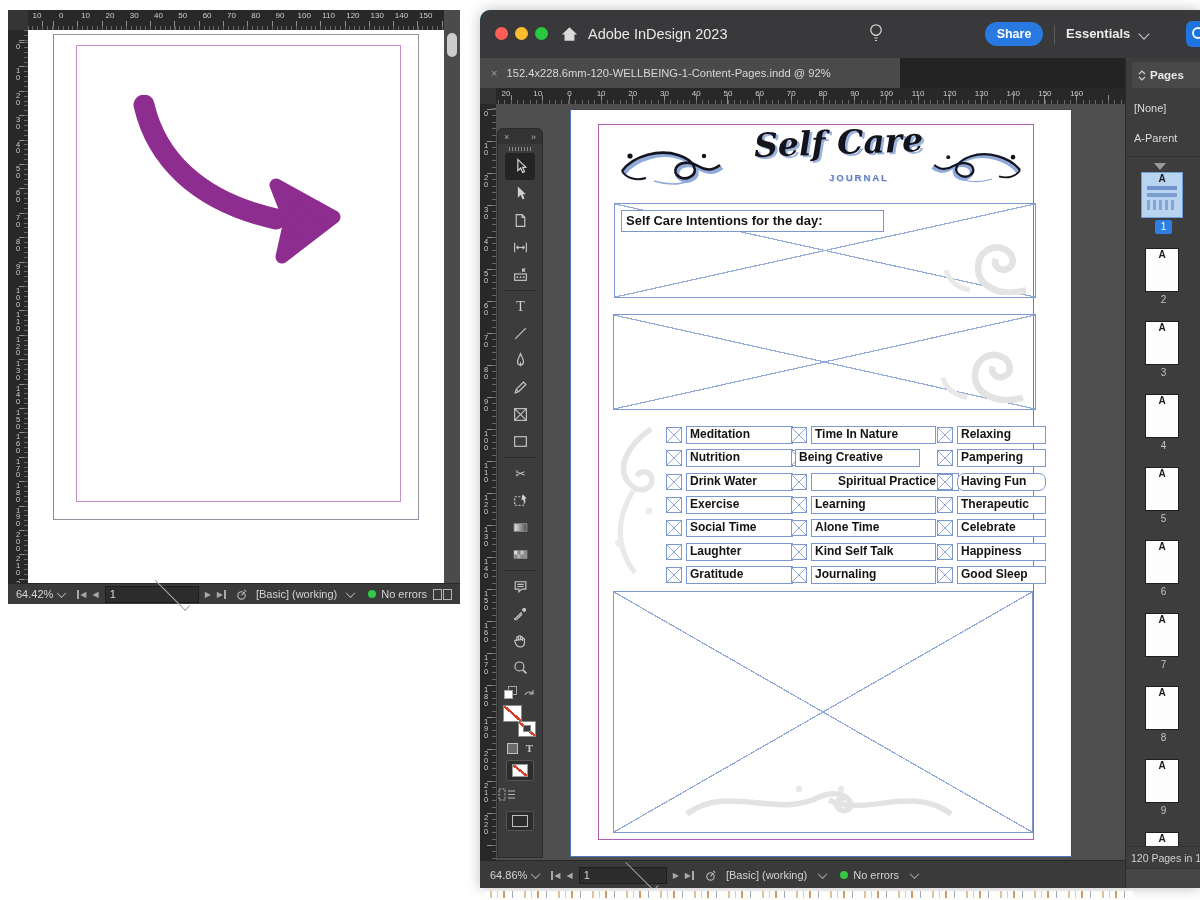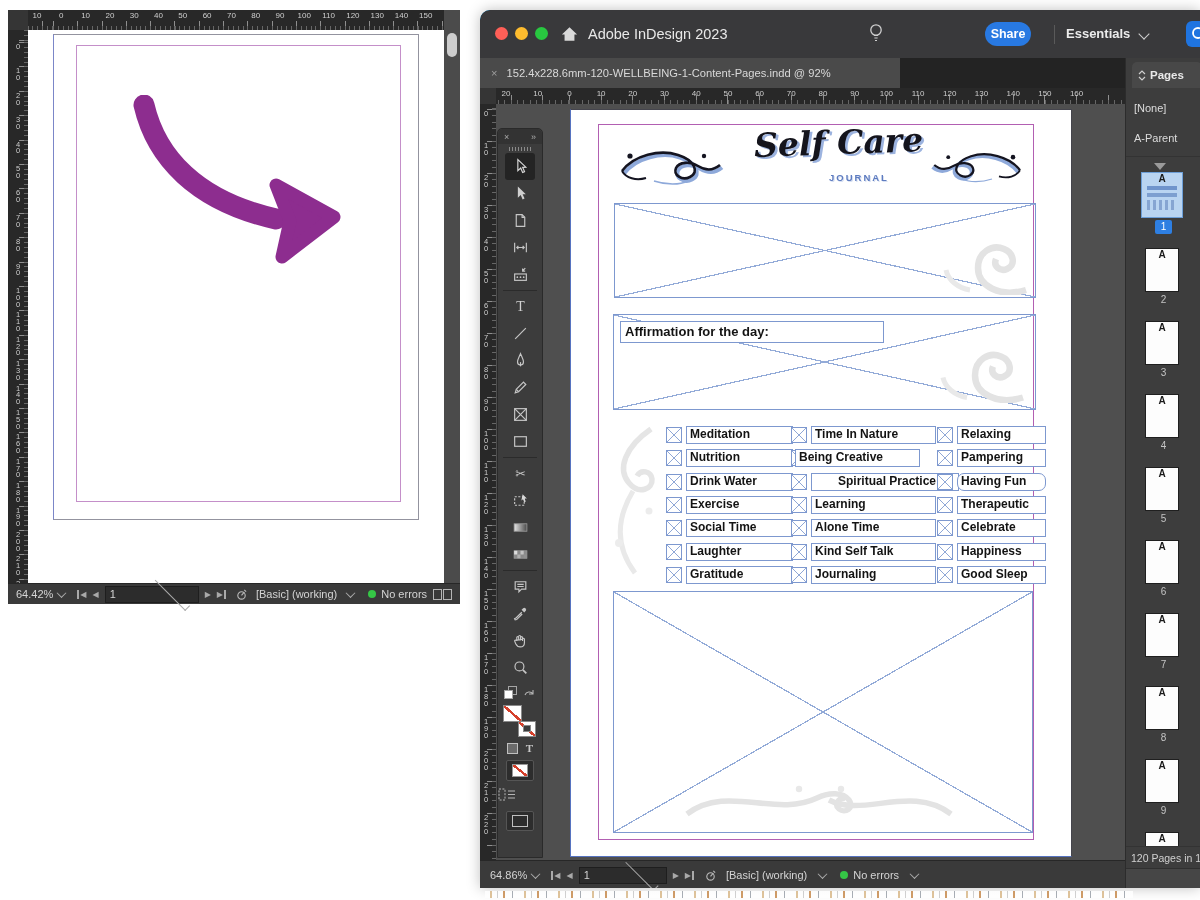--- a/index.html
+++ b/index.html
@@ -50,21 +50,21 @@
   .spreadicon{margin-left:auto;margin-right:8px;display:flex;gap:1px}
   .spreadicon i{width:7px;height:9px;border:1px solid #b5b5b5;display:block}
 
   
   #win-right{position:absolute;left:480px;top:10px;width:720px;height:878px;overflow:hidden;
      border-radius:10px 0 0 0;background:#0369a1;box-shadow:0 0 14px rgba(0,0,0,.25)}
   #titlebar{position:absolute;left:0;top:0;width:720px;height:48px;background:#39393b;
      border-radius:10px 0 0 0;border-bottom:1px solid #2a2a2a;overflow:hidden}
   .tlight{position:absolute;top:17px;width:13px;height:13px;border-radius:50%}
   #tb-title{position:absolute;left:108px;top:16px;font-size:14.5px;color:#e8e8e8}
-  #share-btn{position:absolute;left:505px;top:12px;width:46px;height:24px;border-radius:13px;
+  #share-btn{position:absolute;left:505px;top:12px;width:58px;height:24px;border-radius:13px;
      background:#2879e2;color:#fff;font-size:12.5px;font-weight:bold;display:flex;align-items:center;
      justify-content:center;border:none}
   #tb-divider{position:absolute;left:574px;top:15px;width:1px;height:19px;background:#5a5a5a}
   #workspace{position:absolute;left:586px;top:16px;font-size:13px;font-weight:bold;color:#ececec}
   #workspace-chv{position:absolute;left:660px;top:20px;width:7px;height:7px;border-right:1.6px solid #cfcfcf;
      border-bottom:1.6px solid #cfcfcf;transform:rotate(45deg)}
   #search-chip{position:absolute;left:706px;top:11px;width:26px;height:26px;border-radius:6px;background:#1f74e0}
   #tabbar{position:absolute;left:0;top:48px;width:720px;height:30px;background:#232323}
   #doc-tab{position:absolute;left:0;top:0;width:420px;height:30px;background:#4a4a4a;display:flex;
      align-items:center;color:#d9d9d9;font-size:11.2px}
@@ -337,27 +337,27 @@
         <svg class="abs" style="left:358px;top:33px;transform:scaleX(-1)" width="98" height="44" viewBox="0 0 112 44">
           <path d="M8 28 C20 12 46 6 64 12 C80 17 86 29 76 34 C68 38 59 32 62 25 C65 19 76 18 84 23 C92 28 100 27 106 22" fill="none" stroke="#8ea9da" stroke-width="4" transform="translate(2,2.5)"></path>
           <path d="M8 28 C20 12 46 6 64 12 C80 17 86 29 76 34 C68 38 59 32 62 25 C65 19 76 18 84 23 C92 28 100 27 106 22" fill="none" stroke="#141420" stroke-width="2.6"></path>
           <path d="M8 28 C12 35 22 38 32 35" fill="none" stroke="#141420" stroke-width="2"></path>
           <path d="M40 38 C52 42 66 42 74 38" fill="none" stroke="#8ea9da" stroke-width="1.5"></path>
           <circle cx="16" cy="13" r="2.6" fill="#141420"></circle>
             <circle cx="90" cy="13" r="2.2" fill="#141420"></circle>
         </svg>
 
         <div class="xframe" style="left:43px;top:93px;width:420px;height:93px"></div>
+        <div class="doclabel" style="left:50px;top: 100px;width:257px;height:20px">Self Care Intentions for the day:</div>
         <svg class="abs" style="left:363px;top:122px" width="96" height="63" viewBox="0 0 96 63">
           <path d="M92 58 C66 66 44 54 44 36 C44 20 58 12 70 17 C80 21 82 33 73 37 C66 40 59 34 62 27" fill="none" stroke="#e3e3e3" stroke-width="6.5"></path>
           <path d="M36 58 C24 56 14 48 12 38" fill="none" stroke="#e9e9e9" stroke-width="5"></path>
         </svg>
 
         <div class="xframe" style="left:42px;top:204px;width:421px;height:94px"></div>
-        <div class="doclabel" style="left:49px;top:211px;width:258px;height:20px">Affirmation for the day:</div>
         <svg class="abs" style="left:360px;top:229px" width="96" height="64" viewBox="0 0 96 63">
           <path d="M92 58 C66 66 44 54 44 36 C44 20 58 12 70 17 C80 21 82 33 73 37 C66 40 59 34 62 27" fill="none" stroke="#e3e3e3" stroke-width="6.5"></path>
           <path d="M36 58 C24 56 14 48 12 38" fill="none" stroke="#e9e9e9" stroke-width="5"></path>
         </svg>
 
         <svg class="abs" style="left:36px;top:315px" width="52" height="152" viewBox="0 0 52 152">
           <path d="M44 4 C18 22 10 44 22 58 C32 70 46 64 45 54 C44 46 34 44 30 51" fill="none" stroke="#e5e5e5" stroke-width="5.5"></path>
           <path d="M26 66 C8 96 10 124 28 148" fill="none" stroke="#e9e9e9" stroke-width="5"></path>
           <circle cx="12" cy="118" r="4" fill="#ececec"></circle>
             <circle cx="42" cy="86" r="3.5" fill="#ececec"></circle>

